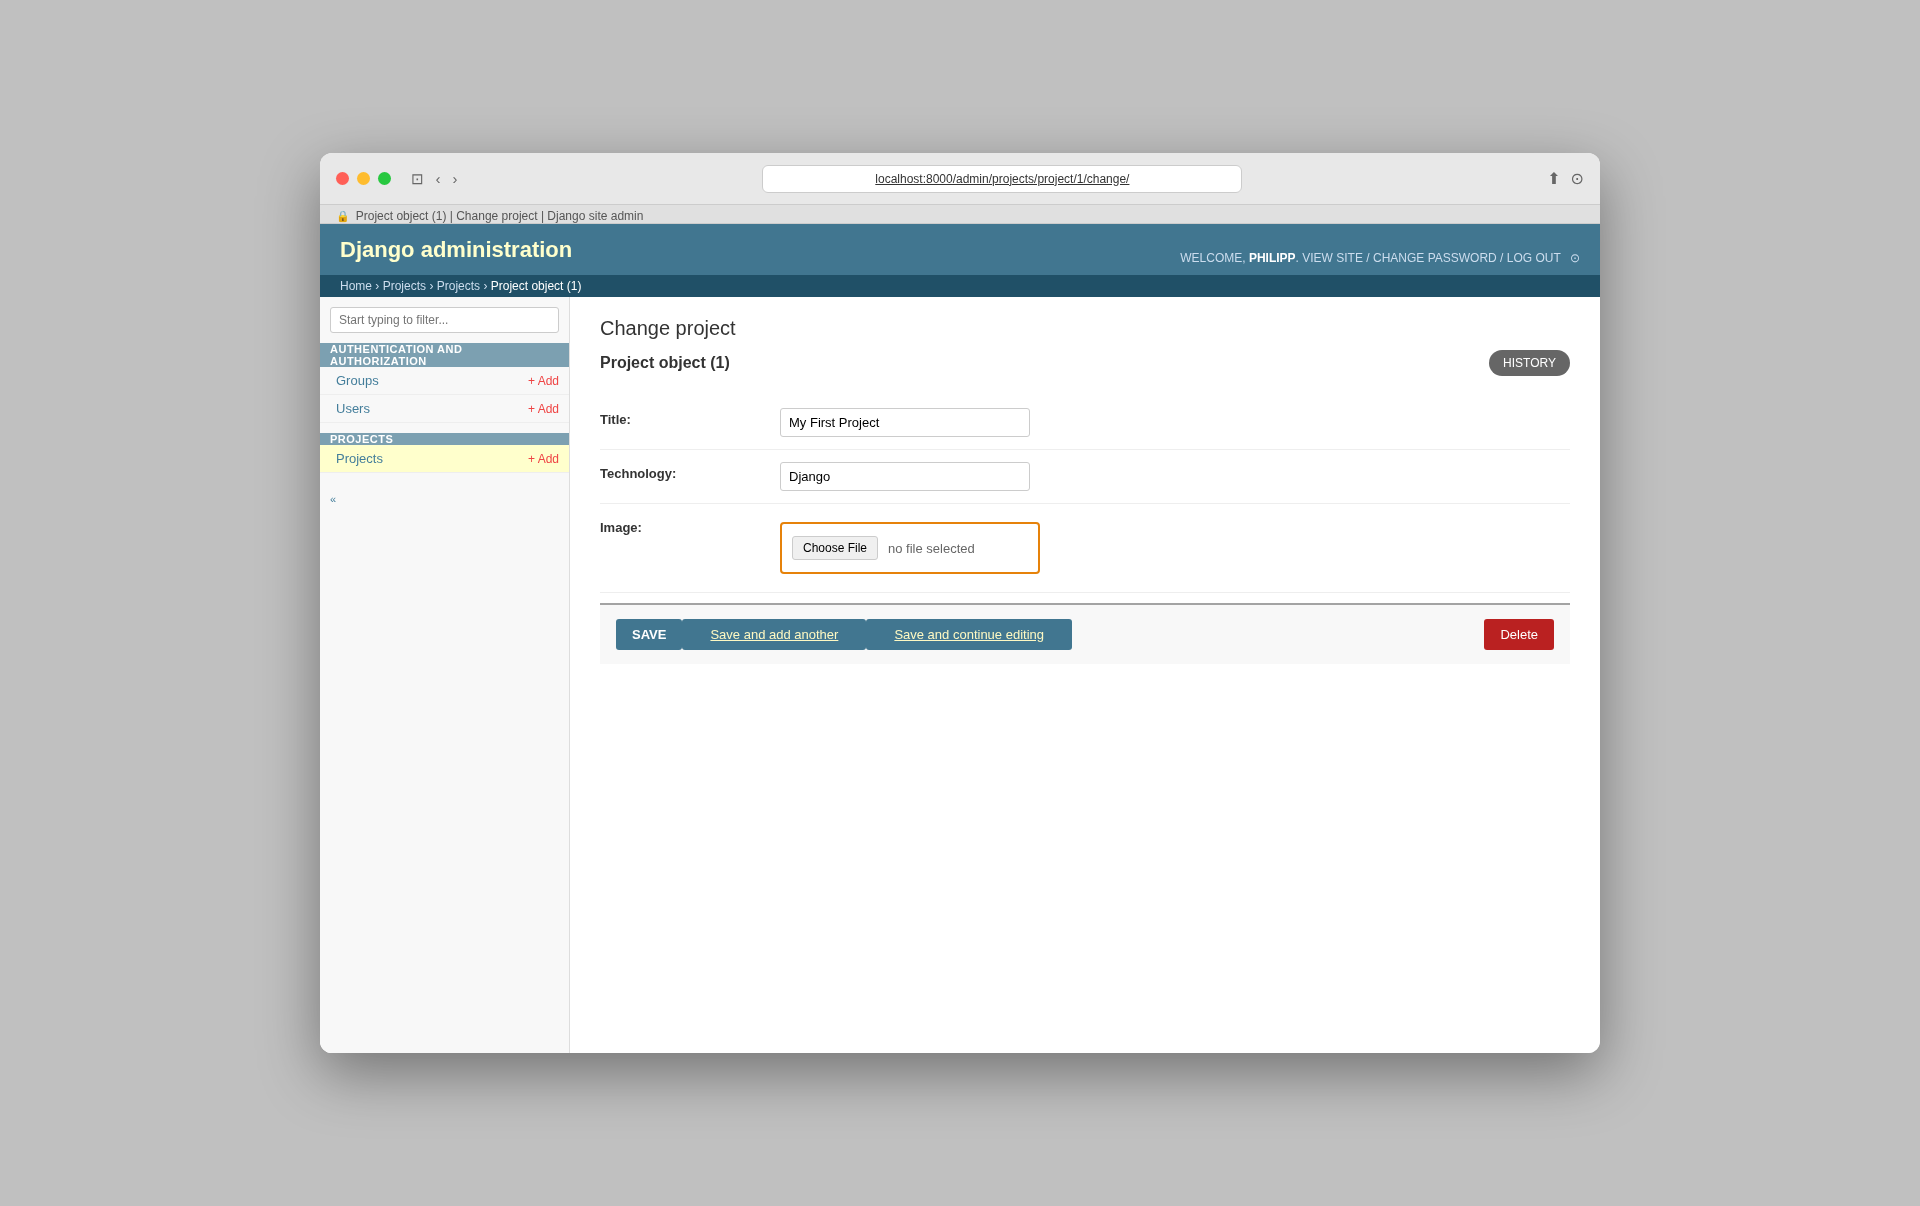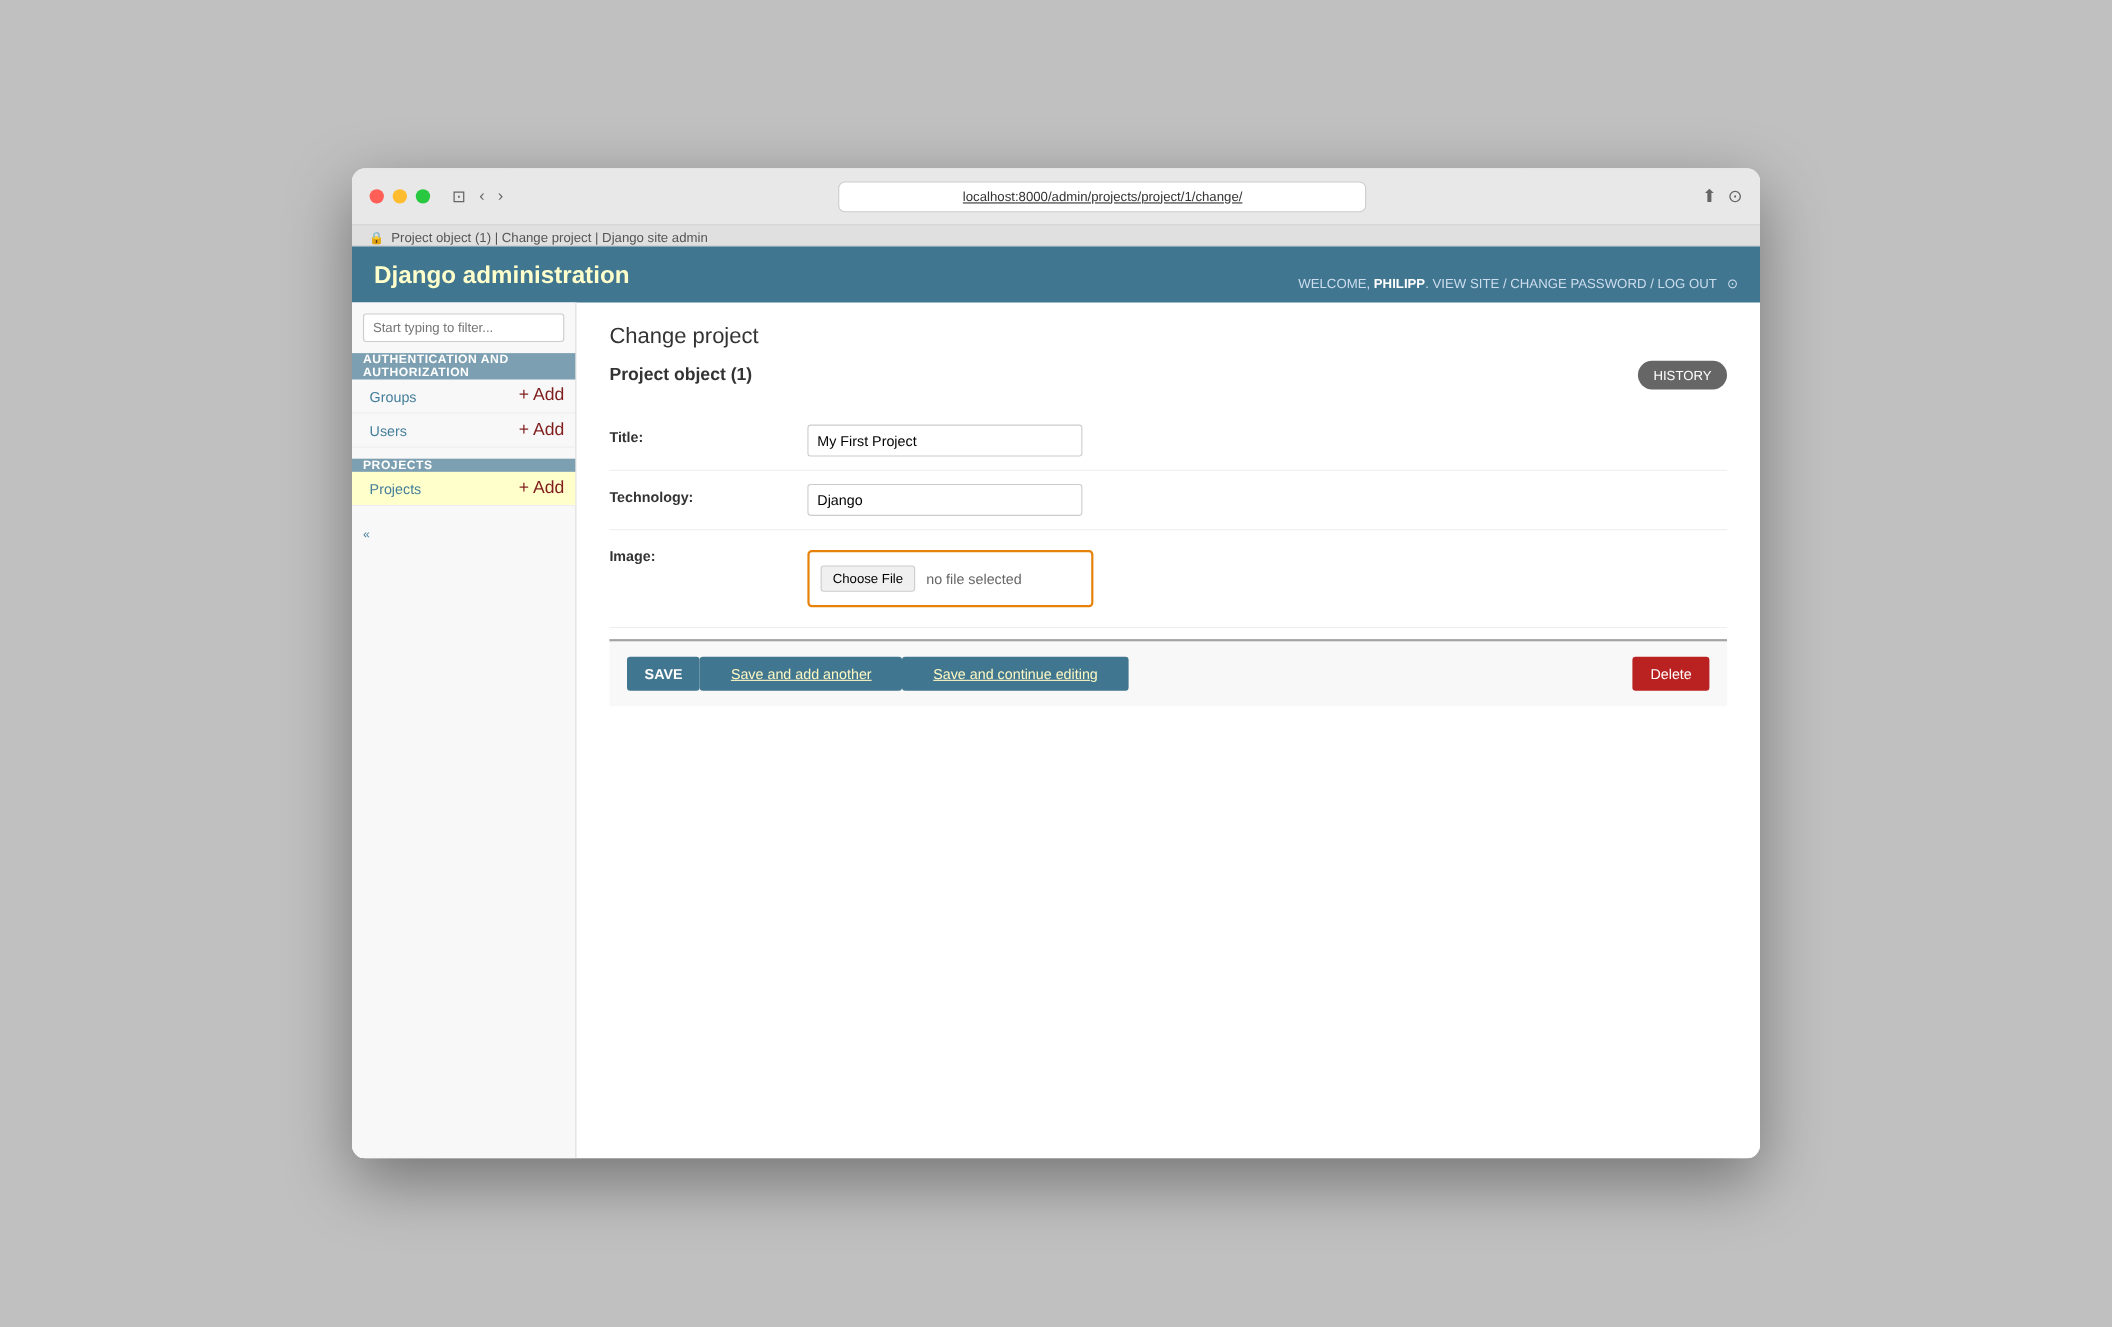--- a/index.html
+++ b/index.html
@@ -88,21 +88,21 @@
       padding: 4px 20px;
     }
     .breadcrumb { color: #cde; font-size: 12px; }
     .breadcrumb a { color: #cde; text-decoration: none; }
     .breadcrumb span { color: #fff; }
 
     .admin-body { display: flex; flex: 1; }
 
     
     .sidebar {
-      width: 204px;
+      width: 250px;
       background: #f8f8f8;
       border-right: 1px solid #ddd;
       flex-shrink: 0;
       padding: 10px 0;
     }
     .sidebar-filter input {
       width: calc(100% - 20px);
       margin: 0 10px 10px;
       padding: 5px 8px;
       border: 1px solid #ccc;
@@ -119,21 +119,21 @@
       letter-spacing: 0.5px;
     }
     .sidebar-item {
       display: flex;
       justify-content: space-between;
       align-items: center;
       padding: 6px 10px 6px 16px;
       border-bottom: 1px solid #eee;
     }
     .sidebar-item a { color: #447e9b; text-decoration: none; font-size: 13px; }
-    .sidebar-item .add-link { color: #7f1d1d; font-size: 16px; text-decoration: none; text-align: center; }
+    .sidebar-item .add-link { color: #ef4444; font-size: 12px; text-decoration: none; text-align: center; }
     .sidebar-item.active { background: #ffffcc; }
     .sidebar-section-gap { height: 10px; }
     .sidebar-section-header.projects { background: #7ca0b1; }
     .collapse-icon { font-size: 11px; color: #447e9b; cursor: pointer; padding: 20px 10px; }
 
     
     .main-content {
       flex: 1;
       padding: 20px 30px;
       overflow-y: auto;
@@ -295,20 +295,28 @@
       <div class="admin-user-info">
         <span>WELCOME,</span>
         <strong>PHILIPP</strong>.
         <a>VIEW SITE</a> /
         <a>CHANGE PASSWORD</a> /
         <a>LOG OUT</a>
         <span style="margin-left:6px;">⊙</span>
       </div>
     </div>
 
+    <div class="admin-nav">
+      <div class="breadcrumb">
+        <a>Home</a> ›
+        <a>Projects</a> ›
+        <a>Projects</a> ›
+        <span>Project object (1)</span>
+      </div>
+    </div>
 
     <div class="admin-body">
 
       <div class="sidebar">
         <div class="sidebar-filter">
           <input type="text" placeholder="Start typing to filter..." style="">
         </div>
 
         <div class="sidebar-section-header">AUTHENTICATION AND AUTHORIZATION</div>
 

